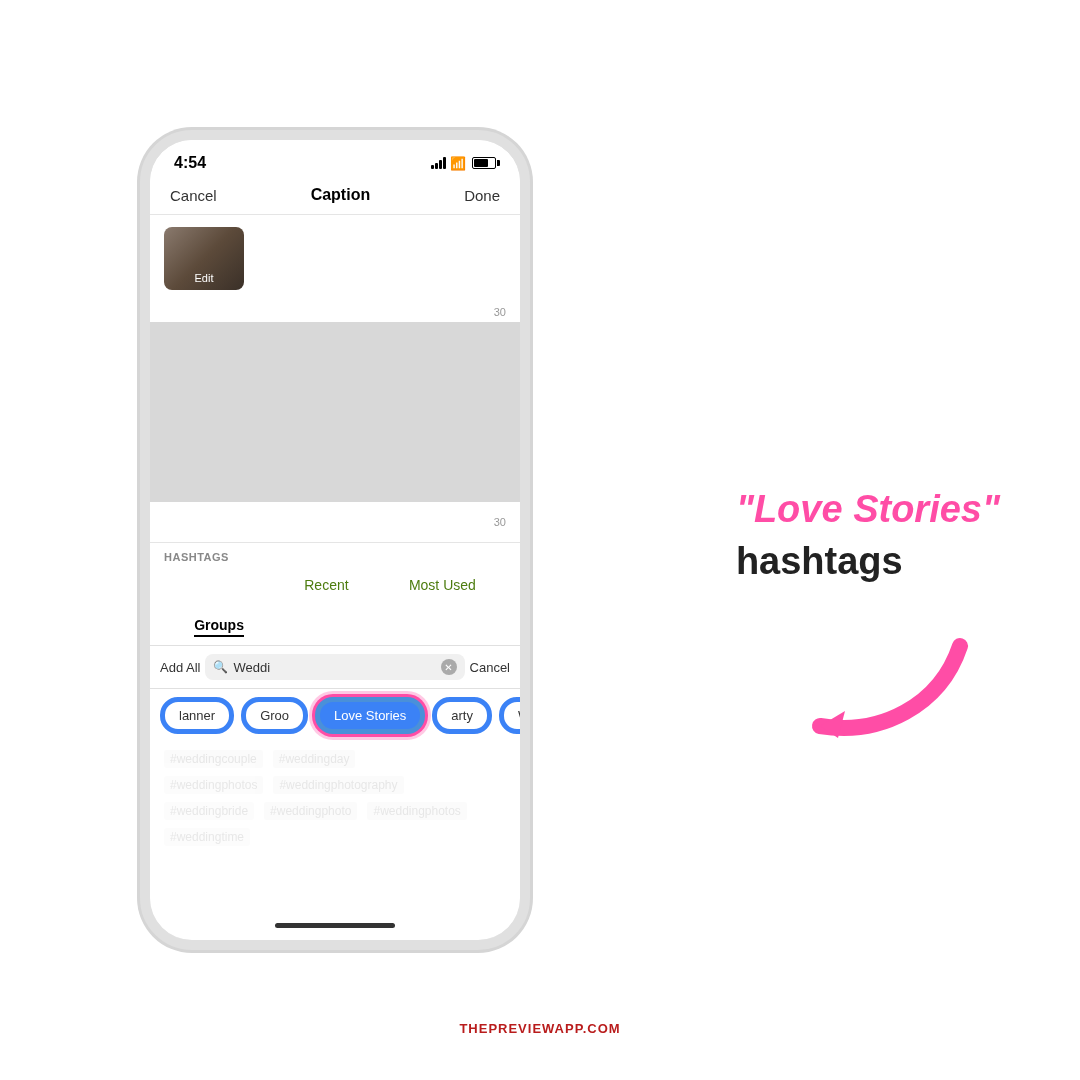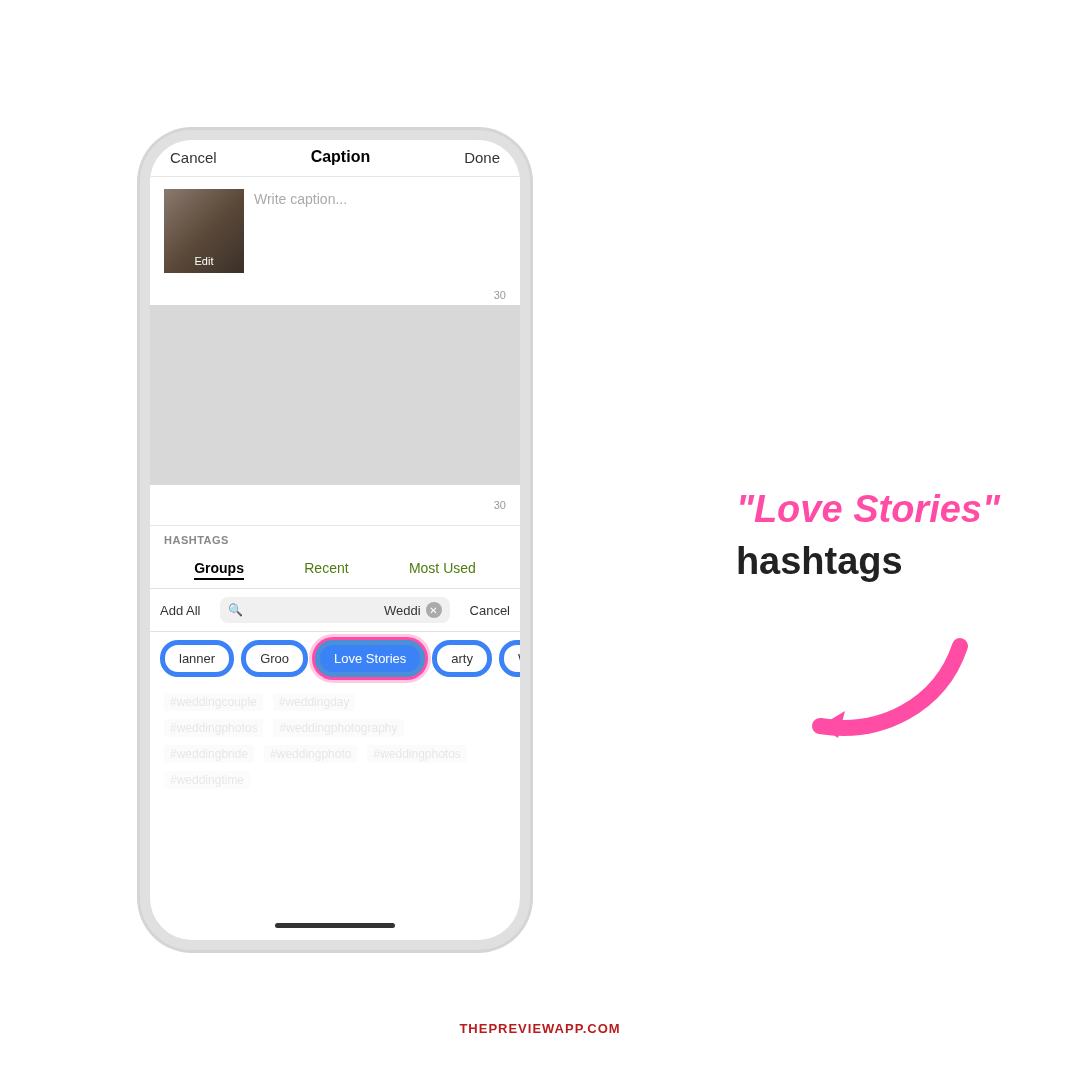--- a/index.html
+++ b/index.html
@@ -148,22 +148,22 @@
     
     .caption-area {
       display: flex;
       padding: 12px 14px;
       gap: 10px;
       background: #fff;
     }
 
     .photo-thumb {
       width: 80px;
-      height: 84px;
-      border-radius: 0;
+      height: 63px;
+      border-radius: 8px;
       background: linear-gradient(135deg, #8a7a6e 0%, #5c4a3a 50%, #3a3028 100%);
       flex-shrink: 0;
       position: relative;
       overflow: hidden;
     }
 
     .photo-edit-label {
       position: absolute;
       bottom: 6px;
       left: 50%;
@@ -235,31 +235,31 @@
     .tab-item {
       font-size: 14px;
       color: #4d7c0f;
       padding: 2px 0;
     }
 
     .tab-item.active {
       color: #000;
       font-weight: 700;
       border-bottom: 2px solid #000;
+      margin-top: 40px;
     }
 
     
     .search-row {
       display: flex;
       align-items: center;
       padding: 8px 10px;
-      gap: 20px;
+      gap: 5px;
       background: #fff;
       border-bottom: 1px solid #e0e0e0;
-      text-align: right;
     }
 
     .add-all-btn {
       font-size: 13px;
       color: #333;
       font-weight: 500;
       white-space: nowrap;
     }
 
     .search-input-wrap {
@@ -412,33 +412,45 @@
     }
   </style>
 </head>
 <body>
 
 <div class="scene">
 
   <div class="phone">
     <div class="phone-inner">
 
+      <div class="status-bar">
+        <span class="status-time">4:54</span>
+        <div class="status-icons">
+          <div class="signal-bars">
+            <span></span>
+              <span></span>
+              <span></span>
+              <span></span>
+          </div>
+          <span class="wifi-icon">📶</span>
+          <div class="battery">
+            <div class="battery-fill"></div>
+          </div>
+        </div>
+      </div>
 
       <div class="nav-bar">
         <span class="nav-cancel">Cancel</span>
         <span class="nav-title">Caption</span>
         <span class="nav-done">Done</span>
       </div>
 
       <div class="caption-area">
         <div class="photo-thumb">
           <span class="photo-edit-label">Edit</span>
-        </div>
-        <div class="caption-input-area">
-          <span>Write caption...</span>
         </div>
       </div>
       <div class="char-count-area">30</div>
 
       <div class="gray-section"></div>
 
       <div class="comment-section">
         <div class="comment-char-count">30</div>
       </div>
 

